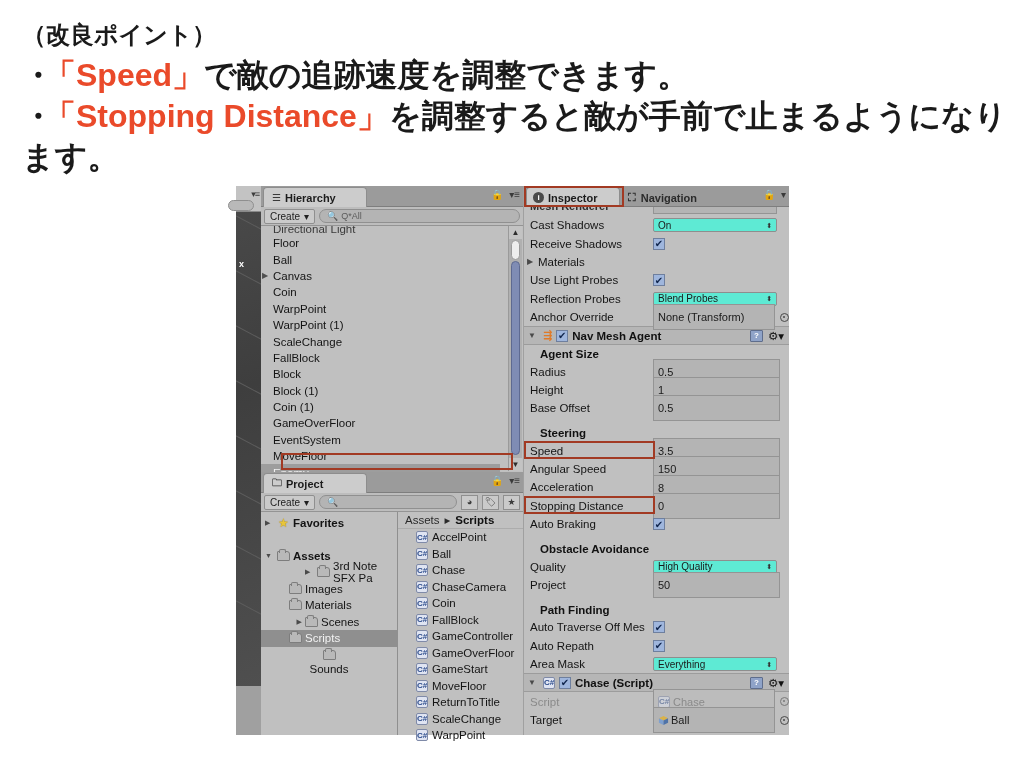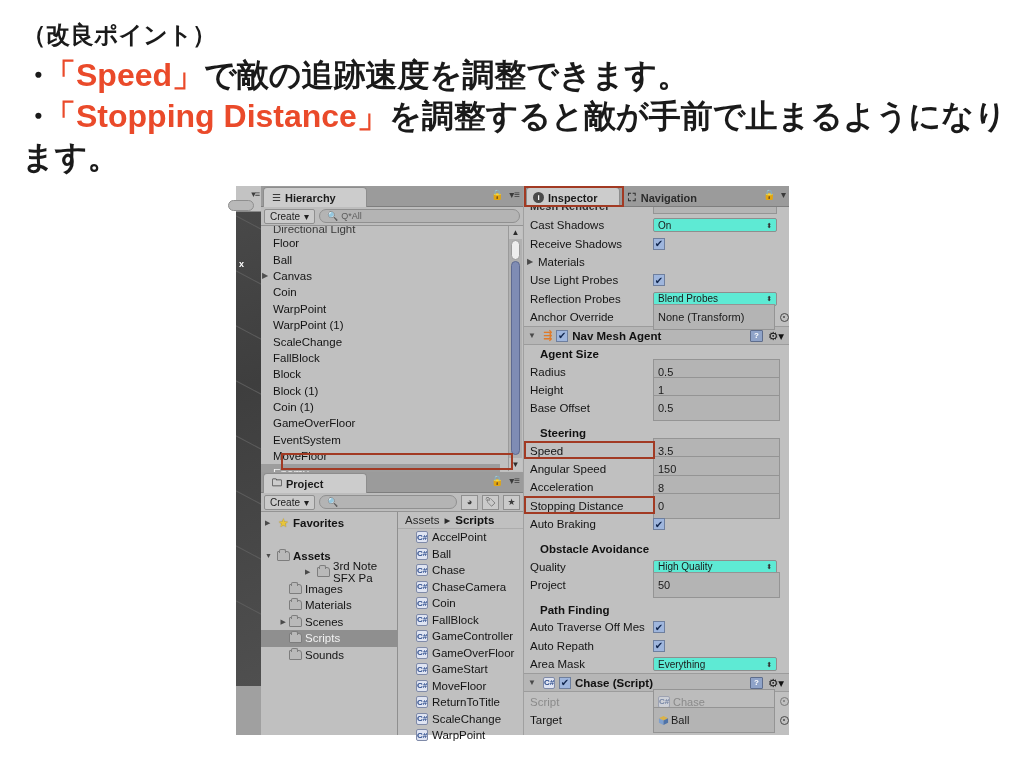--- a/index.html
+++ b/index.html
@@ -388,31 +388,31 @@
           <div class="prow" style="padding-left: 16px;">
             <span class="tri"></span>
             <span class="fold"></span>
             <span>Images</span>
           </div>
           <div class="prow" style="padding-left: 16px;">
             <span class="tri"></span>
             <span class="fold"></span>
             <span>Materials</span>
           </div>
-          <div class="prow" style="padding-left: 16px; text-align: right;">
+          <div class="prow" style="padding-left: 32px; text-align: right;">
             <span class="tri">▶</span>
             <span class="fold"></span>
             <span>Scenes</span>
           </div>
           <div class="prow sel" style="padding-left: 16px;">
             <span class="tri"></span>
             <span class="fold"></span>
             <span>Scripts</span>
           </div>
-          <div class="prow" style="padding-left: 16px;">
+          <div class="prow" style="padding-left: 0; flex-direction: column;">
             <span class="tri"></span>
             <span class="fold"></span>
             <span>Sounds</span>
           </div>
         </div>
       <div class="pright">
         <div class="breadcrumb">
           <span>Assets</span>
           <span>▸</span>
           <span class="cur">Scripts</span>

